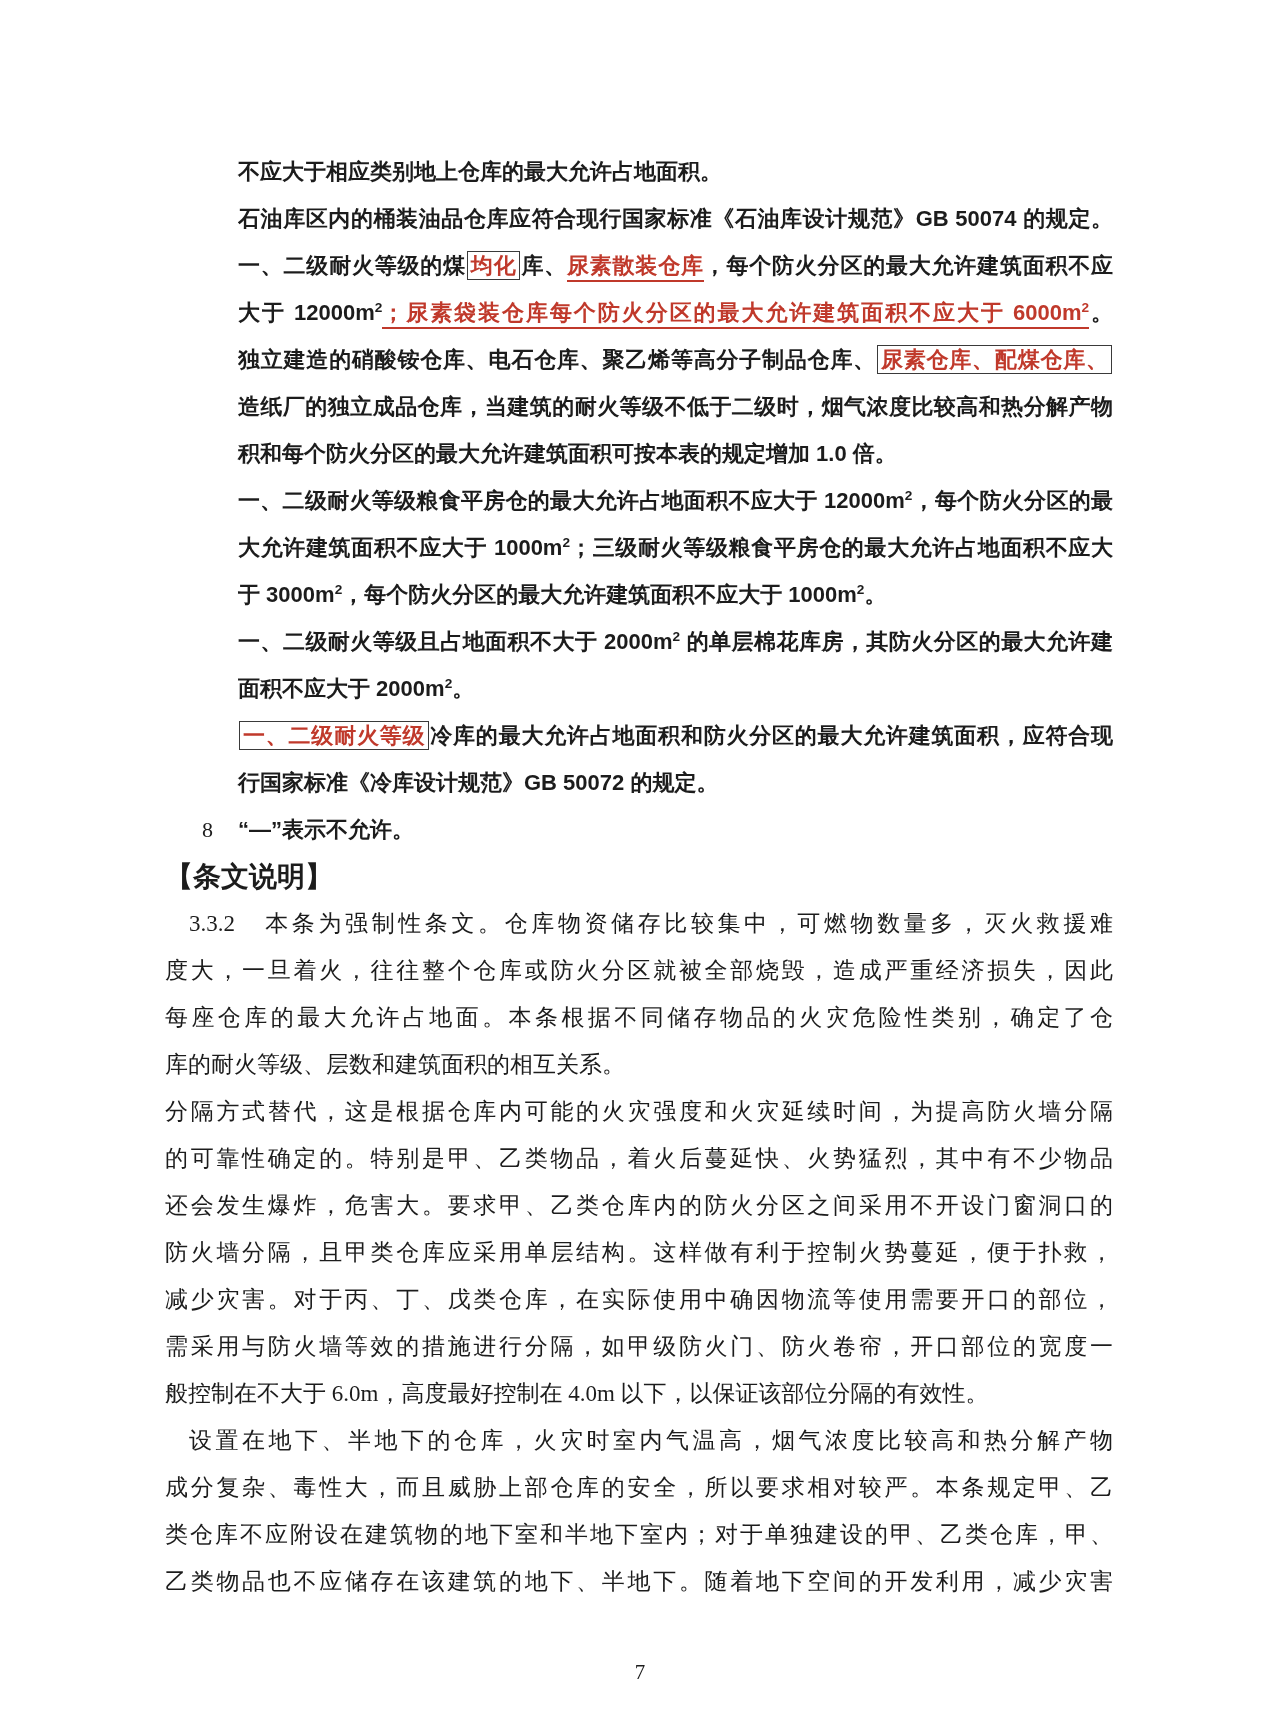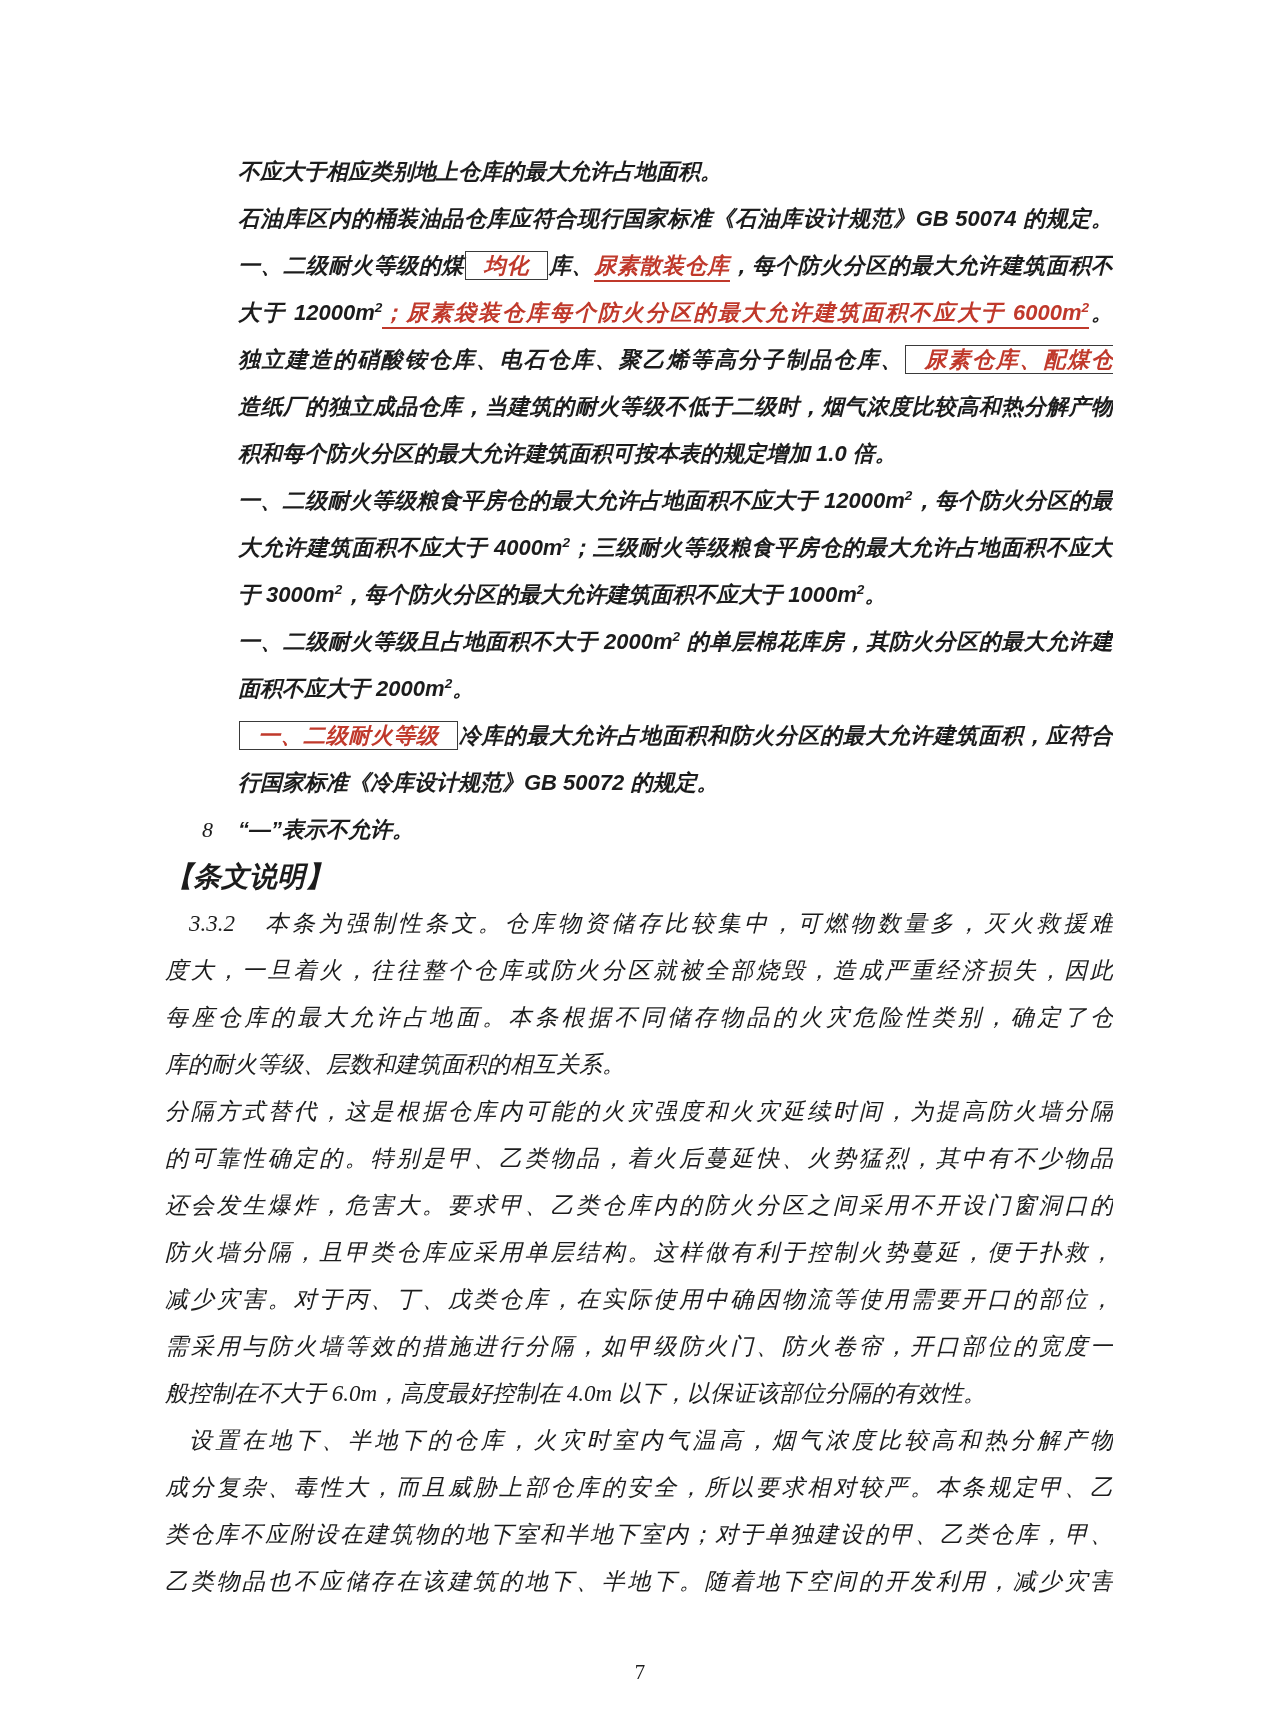--- a/index.html
+++ b/index.html
@@ -8,21 +8,20 @@
     width:1280px;height:1721px;
     background:#ffffff;
     margin:0 auto;
     overflow:hidden;
     color:#1c1c1c;
   }
   .content{
     position:absolute;
     left:165px;top:148px;
     width:948px;
-    font-style:italic;
   }
   
   .line{
     position:relative;
     line-height:47px;
     height:47px;
     white-space:nowrap;
   }
   .line.j{
     white-space:normal;
@@ -62,21 +61,21 @@
   }
   .para-line.ind{ text-indent:24px; }
   
   .red{ color:var(--red,#c0392b); }
   .u{
     border-bottom:2px solid var(--red,#c0392b);
     padding-bottom:2px;
   }
   .boxed{
     border:1.5px solid #3a3a3a;
-    padding:1px 18px;
+    padding:1px 3px;
     margin:12px 1px;
   }
   .sup{
     font-size:62%;
     vertical-align:super;
     line-height:0;
   }
   
   .footer{
     position:absolute;
@@ -95,21 +94,21 @@
   <div class="content">
     <div id="notes">
         <div class="line note-line"><span>不应大于相应类别地上仓库的最大允许占地面积。</span></div>
         <div class="line note-line j"><span>石油库区内的桶装油品仓库应符合现行国家标准《石油库设计规范》GB 50074 的规定。</span></div>
         <div class="line note-line j"><span>一、二级耐火等级的煤</span><span class="red boxed">均化</span><span>库、</span><span class="red u">尿素散装仓库</span><span>，每个防火分区的最大允许建筑面积不应</span></div>
         <div class="line note-line j"><span>大于 12000m</span><span class="sup">2</span><span class="red u"><span>；尿素袋装仓库每个防火分区的最大允许建筑面积不应大于 6000m</span><span class="sup">2</span></span><span>。</span></div>
         <div class="line note-line j"><span>独立建造的硝酸铵仓库、电石仓库、聚乙烯等高分子制品仓库、</span><span class="red boxed">尿素仓库、配煤仓库、</span></div>
         <div class="line note-line j"><span>造纸厂的独立成品仓库，当建筑的耐火等级不低于二级时，烟气浓度比较高和热分解产物</span></div>
         <div class="line note-line"><span>积和每个防火分区的最大允许建筑面积可按本表的规定增加 1.0 倍。</span></div>
         <div class="line note-line j"><span>一、二级耐火等级粮食平房仓的最大允许占地面积不应大于 12000m</span><span class="sup">2</span><span>，每个防火分区的最</span></div>
-        <div class="line note-line j"><span>大允许建筑面积不应大于 4000m</span><span class="sup">2</span><span>；三级耐火等级粮食平房仓的最大允许占地面积不应大</span></div>
+        <div class="line note-line j"><span>大允许建筑面积不应大于 1000m</span><span class="sup">2</span><span>；三级耐火等级粮食平房仓的最大允许占地面积不应大</span></div>
         <div class="line note-line"><span>于 3000m</span><span class="sup">2</span><span>，每个防火分区的最大允许建筑面积不应大于 1000m</span><span class="sup">2</span><span>。</span></div>
         <div class="line note-line j"><span>一、二级耐火等级且占地面积不大于 2000m</span><span class="sup">2</span><span> 的单层棉花库房，其防火分区的最大允许建筑</span></div>
         <div class="line note-line"><span>面积不应大于 2000m</span><span class="sup">2</span><span>。</span></div>
         <div class="line note-line j"><span class="red boxed">一、二级耐火等级</span><span>冷库的最大允许占地面积和防火分区的最大允许建筑面积，应符合现</span></div>
         <div class="line note-line"><span>行国家标准《冷库设计规范》GB 50072 的规定。</span></div>
         <div class="line note-line"><span class="note-num">8</span><span>“—”表示不允许。</span></div>
       </div>
     <div class="sec-title">【条文说明】</div>
     <div id="explanation">
         <div class="line para-line j ind"><span>3.3.2　本条为强制性条文。仓库物资储存比较集中，可燃物数量多，灭火救援难</span></div>

